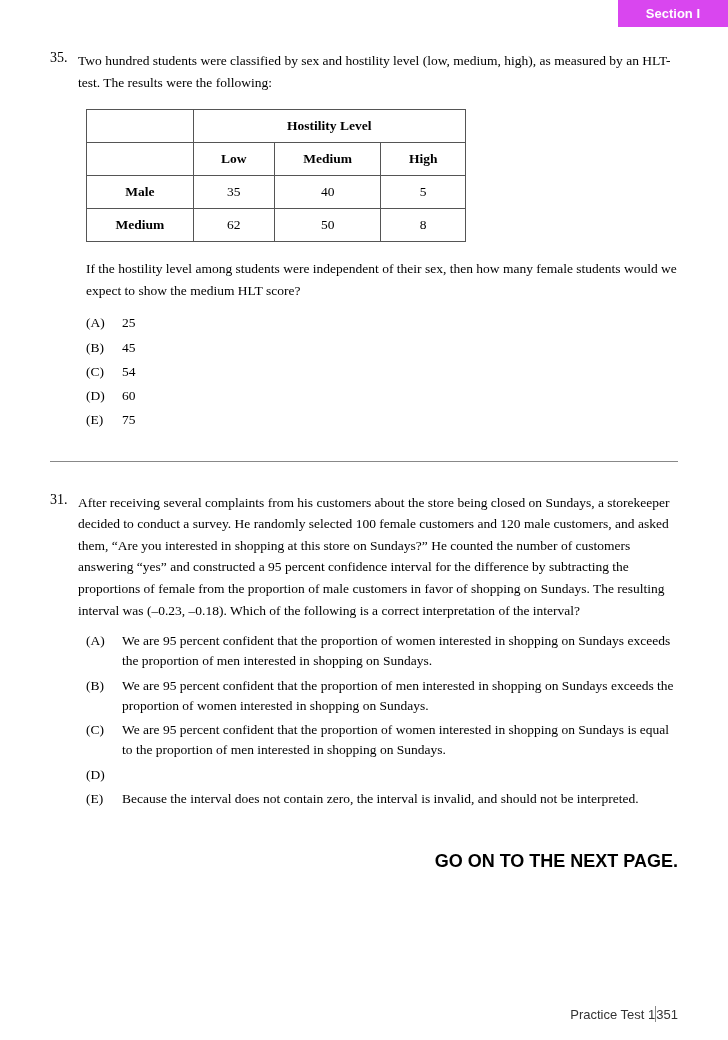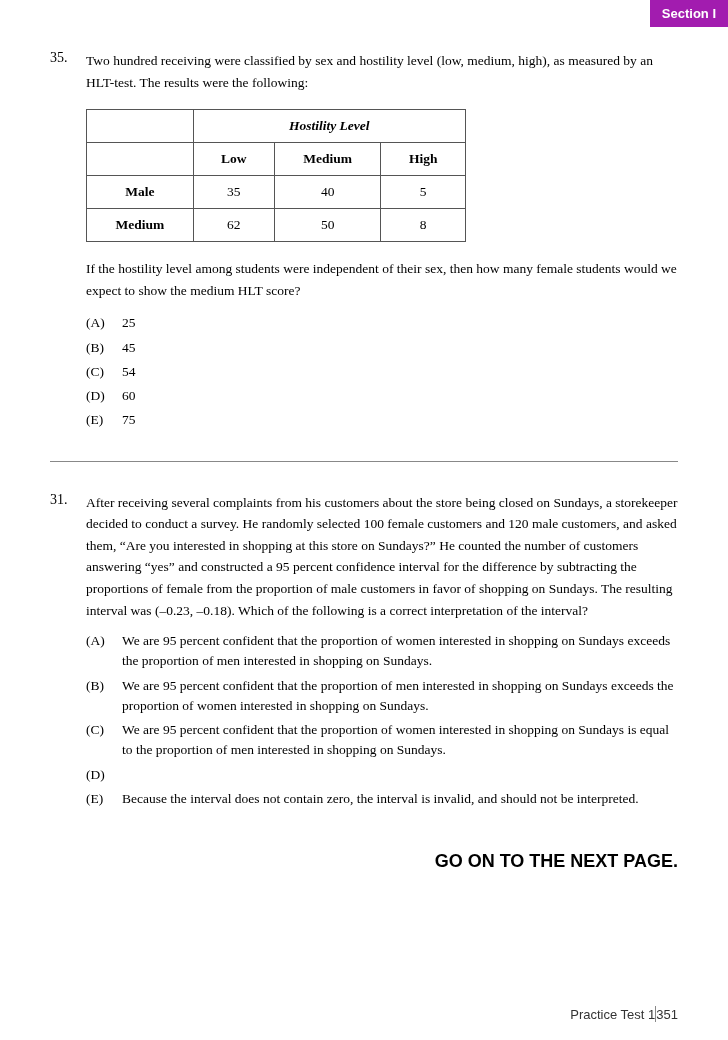--- a/index.html
+++ b/index.html
@@ -11,40 +11,40 @@
       width: 728px;
       min-height: 1040px;
       position: relative;
     }
 
     
     .section-badge {
       position: absolute;
       top: 0;
       right: 0;
-      background: #a21caf;
+      background: #d946ef;
       color: #fff;
       font-family: Arial, sans-serif;
       font-size: 13px;
       font-weight: bold;
-      padding: 6px 12px;
+      padding: 6px 28px;
     }
 
     .page-content {
       padding: 50px 50px 40px 50px;
     }
 
     
     .question-block {
       margin-bottom: 30px;
     }
 
     .question-number-row {
       display: flex;
-      gap: 8px;
+      gap: 0;
       margin-bottom: 10px;
     }
 
     .q-number {
       font-size: 14px;
       min-width: 28px;
       flex-shrink: 0;
     }
 
     .q-text {
@@ -71,21 +71,20 @@
 
     table .row-header {
       font-weight: bold;
       text-align: center;
     }
 
     .hostility-header {
       font-weight: bold;
       text-align: center;
       background: #fff;
-      font-style: italic;
     }
 
     .col-header {
       font-weight: bold;
     }
 
     .empty-cell {
       border-right: 1px solid #555;
       border-bottom: 1px solid #555;
       border-top: 1px solid #555;
@@ -168,21 +167,21 @@
 </head>
 <body>
 
 <div class="section-badge">Section I</div>
 
 <div class="page-content">
 
   <div class="question-block">
     <div class="question-number-row">
       <span class="q-number">35.</span>
-      <span class="q-text">Two hundred receiving were classified by sex and hostility level (low, medium, high), as measured by an HLT-test. The results were the following:</span>
+      <span class="q-text">Two hundred students were classified by sex and hostility level (low, medium, high), as measured by an HLT-test. The results were the following:</span>
     </div>
 
     <div class="table-wrapper">
       <table>
         <thead>
           <tr>
             <td class="empty-cell" style="border:1px solid #555;"></td>
             <td colspan="3" class="hostility-header">Hostility Level</td>
           </tr>
           <tr>

